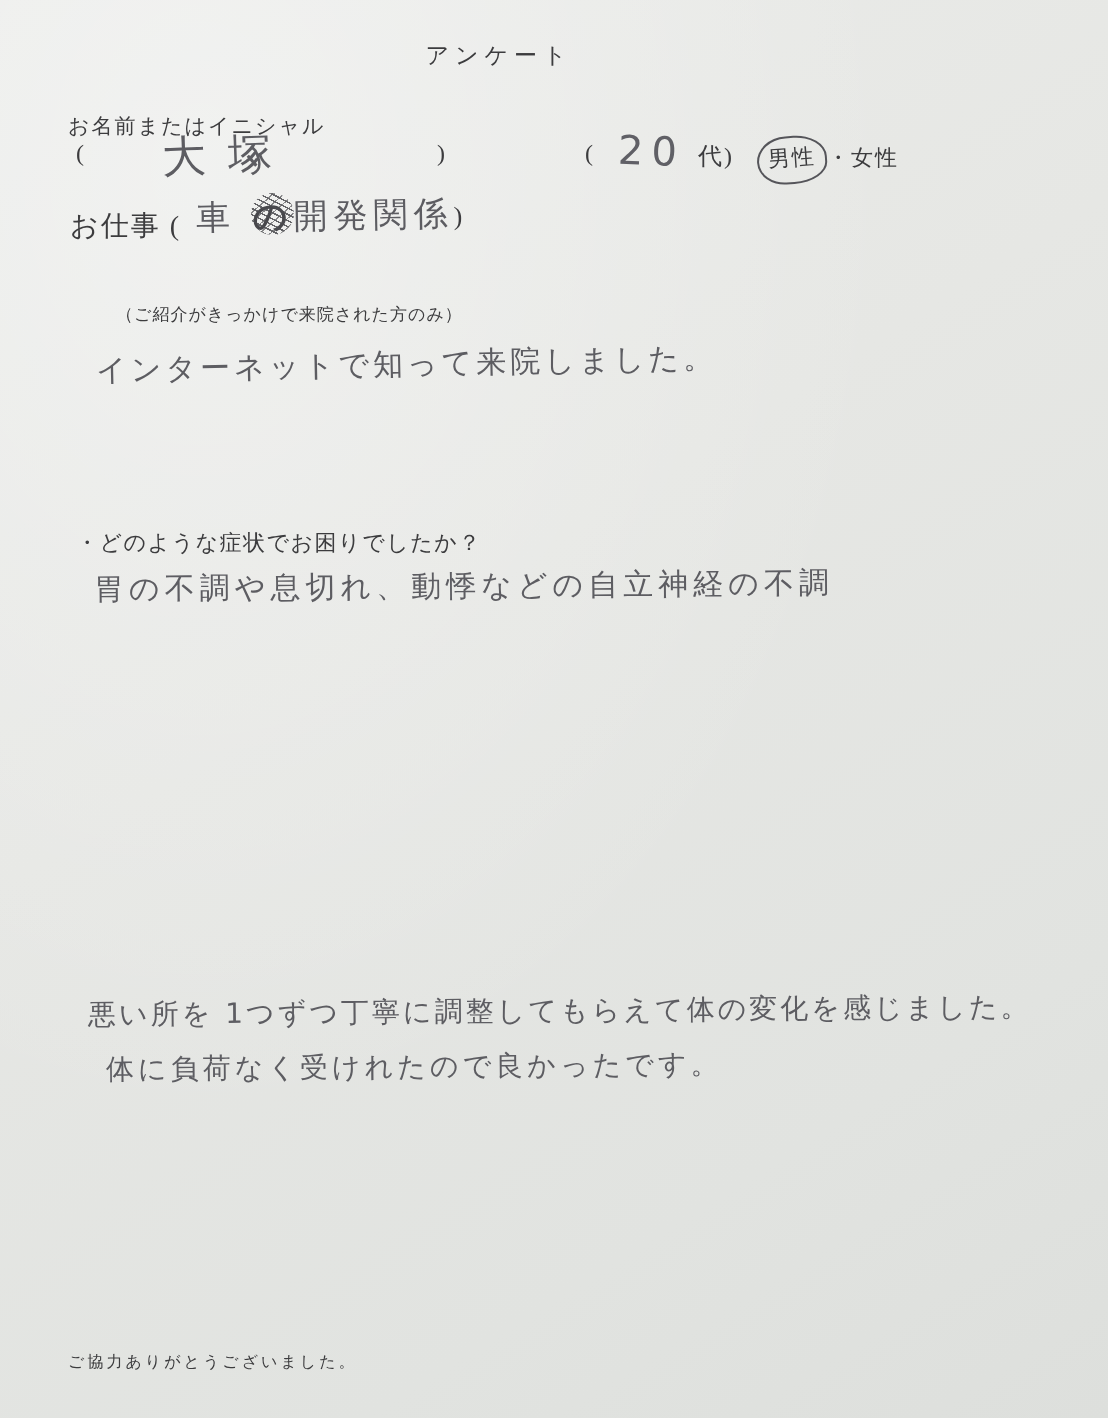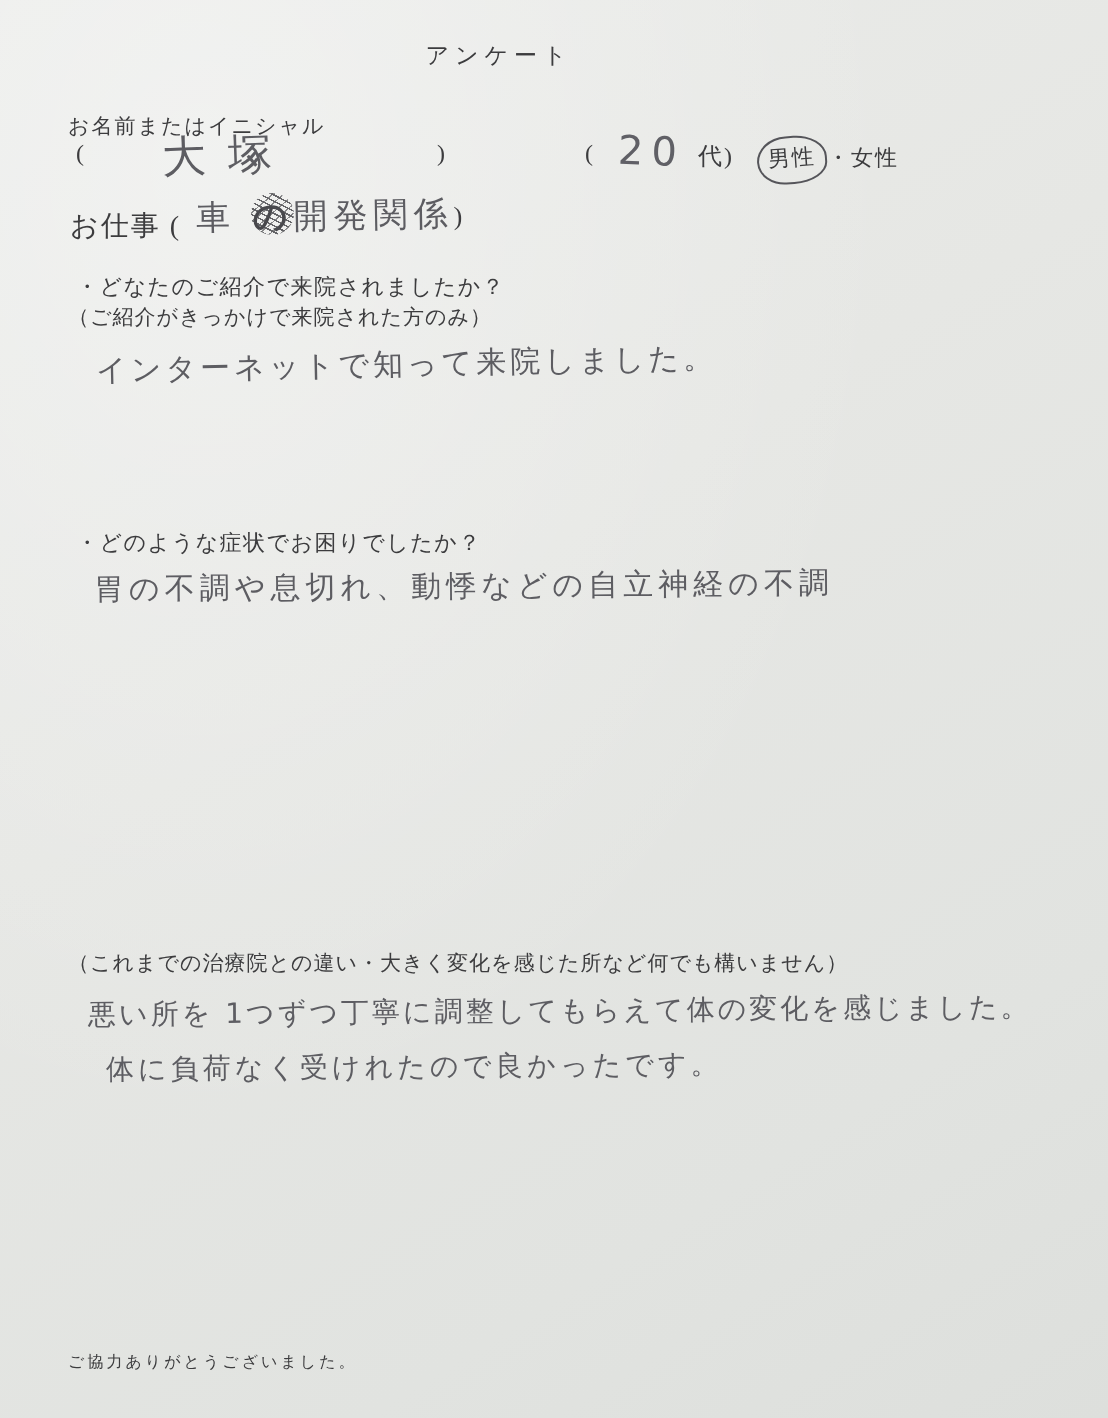--- a/index.html
+++ b/index.html
@@ -28,21 +28,21 @@
 
   .hand {
     font-family: "DejaVu Sans", sans-serif;
     color: #5d5d62;
     font-weight: 400;
   }
 
   .title { font-size: 23px; letter-spacing: 6px; }
   .label { font-size: 21px; }
   .q { font-size: 22px; letter-spacing: 1.5px; }
-  .note { font-size: 21px; letter-spacing: 1px; }
+  .note { font-size: 17px; letter-spacing: 1px; margin-left: 48px; }
   .paren { font-size: 24px; }
 
   .name-value {
     font-size: 44px;
     letter-spacing: 22px;
     transform: rotate(-2deg);
   }
 
   .age-value {
     font-size: 40px;
@@ -101,26 +101,24 @@
       <span>男性</span>
     </span><span>・</span><span>女性</span>
   </div>
 
   <div class="abs print label" style="left:70px; top:207px; font-size:28px;">お仕事 (</div>
   <div class="abs hand occ-hand" style="left:196px; top:193px; transform: rotate(-1deg);">
     <span>車</span>
     <span class="scribble">の</span><span>開発関係</span><span class="print" style="font-size:26px;">)</span>
   </div>
 
-  <div class="abs print q" style="left:76px; top:272px;">・どなたのご紹介で来院されましたか？</div>
   <div class="abs print note" style="left:68px; top:303px;">（ご紹介がきっかけで来院された方のみ）</div>
   <div class="abs hand answer tilt-up" style="left:96px; top:344px;">インターネットで知って来院しました。</div>
 
   <div class="abs print q" style="left:76px; top:528px;text-align:right;">・どのような症状でお困りでしたか？</div>
   <div class="abs hand answer tilt-slight" style="left:94px; top:566px; letter-spacing:5px;">胃の不調や息切れ、動悸などの自立神経の不調</div>
 
-  <div class="abs print note" style="left:68px; top:949px;">（これまでの治療院との違い・大きく変化を感じた所など何でも構いません）</div>
   <div class="abs hand answer tilt-slight" style="left:88px; top:992px; font-size:28px; letter-spacing:3px;">悪い所を 1つずつ丁寧に調整してもらえて体の変化を感じました。</div>
   <div class="abs hand answer tilt-slight" style="left:106px; top:1048px; font-size:28px; letter-spacing:4px;">体に負荷なく受けれたので良かったです。</div>
 
   <div class="abs print footer" style="left:68px; top:1352px;">ご協力ありがとうございました。</div>
 
 </div>
 
 </body></html>

